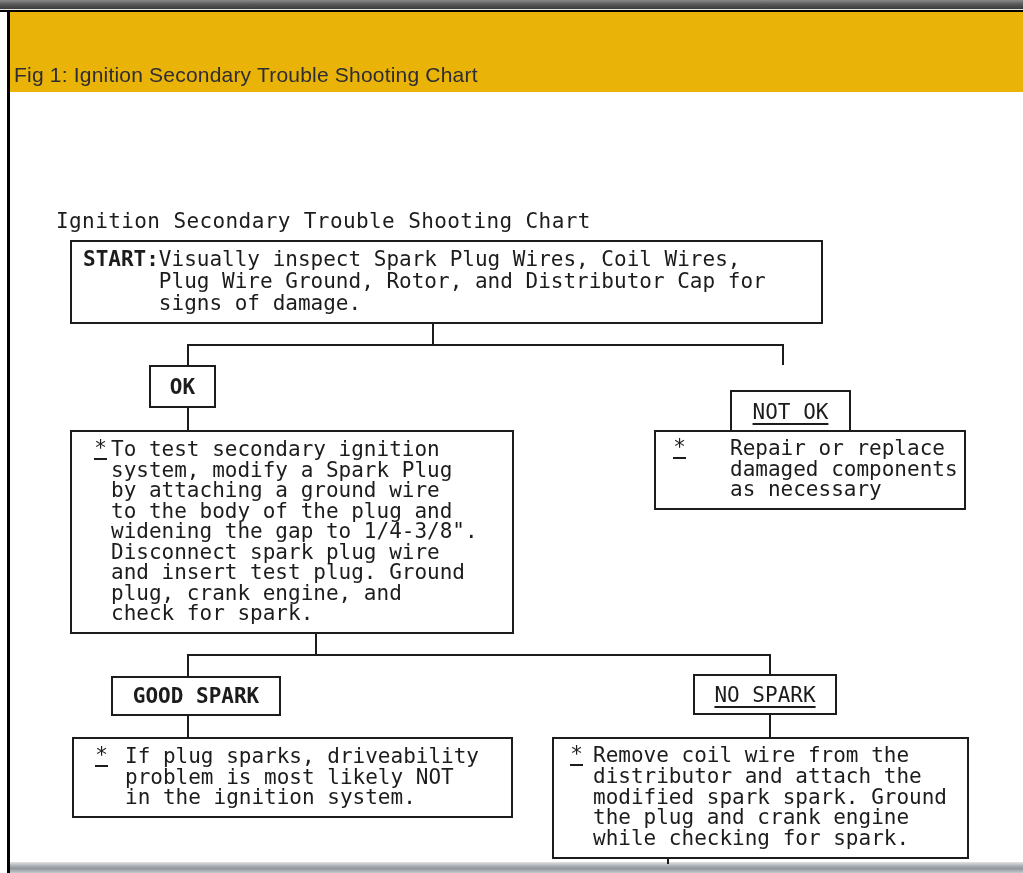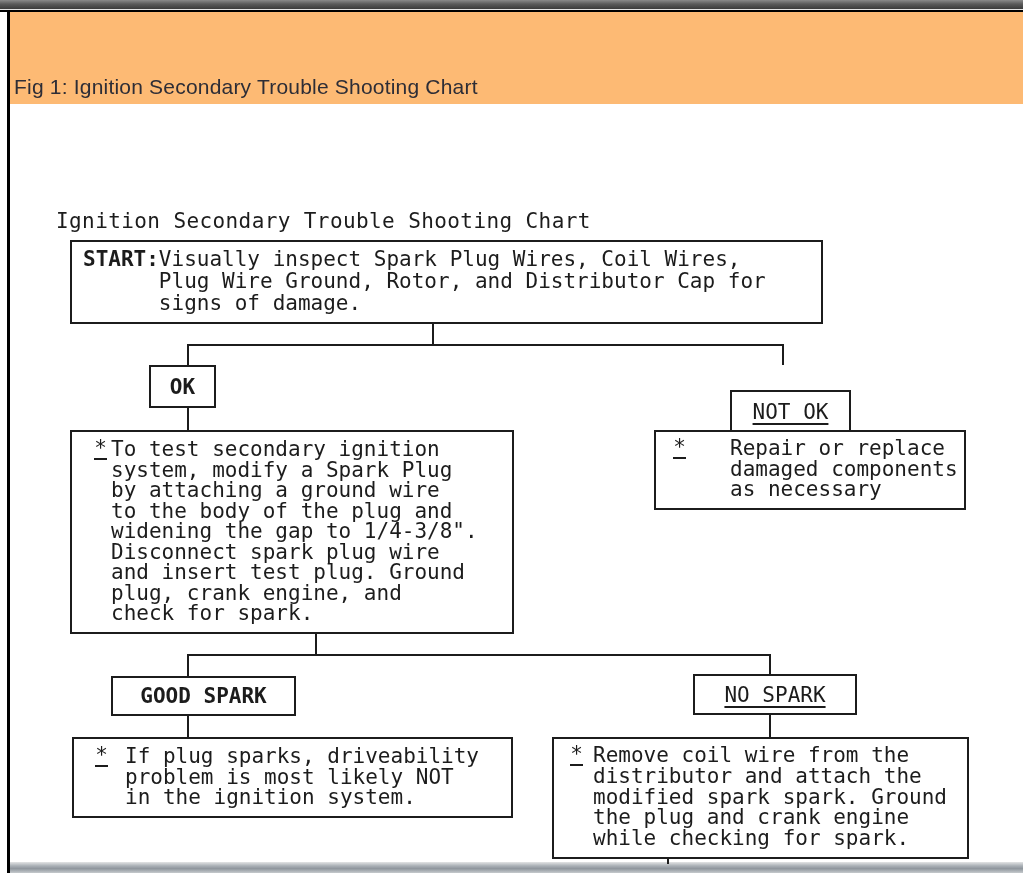--- a/index.html
+++ b/index.html
@@ -9,22 +9,22 @@
   }
   
   .top-edge{
     position:absolute;left:0;top:0;width:1023px;height:9px;
     background:linear-gradient(180deg,#8a8a8a 0%,#5a5a5a 45%,#3a3a3a 100%);
   }
   .top-light-rule{position:absolute;left:0;top:9px;width:1023px;height:1px;background:#e2e2e2;}
   .top-black-rule{position:absolute;left:0;top:10px;width:1023px;height:2px;background:#000;}
   .left-border{position:absolute;left:7px;top:10px;width:3px;height:863px;background:#000;z-index:5;}
   .fig-band{
-    position:absolute;left:10px;top:12px;width:1013px;height:92px;
-    background:#fdba74;display:flex;align-items:flex-end;
+    position:absolute;left:10px;top:12px;width:1013px;height:80px;
+    background:#eab308;display:flex;align-items:flex-end;
   }
   .fig-title{
     font-family:"Liberation Sans","DejaVu Sans",sans-serif;
     font-size:21px;color:#2d2d36;padding:0 0 5px 4px;letter-spacing:0.2px;
   }
   .bottom-strip{
     position:absolute;left:9px;top:862px;width:1014px;height:11px;
     background:linear-gradient(180deg,#e3e4e5 0%,#aab0b6 35%,#8f969d 60%,#c6cacd 100%);
   }
   .chart-heading{
@@ -107,24 +107,24 @@
 
 <div class="fbox box-flex" style="left:654px;top:430px;width:312px;height:80px;padding-top:6px;line-height:20.5px;">
   <span class="ast" style="margin-left:17px;">*</span>
   <div class="lines" style="margin-left:44px;">
     <div>Repair or replace</div>
     <div>damaged components</div>
     <div>as necessary</div>
   </div>
 </div>
 
-<div class="fbox center-label bold" style="left:111px;top:676px;width:185px;height:40px;">
+<div class="fbox center-label bold" style="left:111px;top:676px;width:170px;height:40px;">
   <span>GOOD SPARK</span>
 </div>
-<div class="fbox center-label" style="left:693px;top:674px;width:164px;height:41px;">
+<div class="fbox center-label" style="left:693px;top:674px;width:144px;height:41px;">
   <span class="under">NO SPARK</span>
 </div>
 
 <div class="fbox box-flex" style="left:72px;top:737px;width:441px;height:81px;padding-top:7px;line-height:20.5px;">
   <span class="ast" style="margin-left:21px;">*</span>
   <div class="lines" style="margin-left:17px;">
     <div>If plug sparks, driveability</div>
     <div>problem is most likely NOT</div>
     <div>in the ignition system.</div>
   </div>

